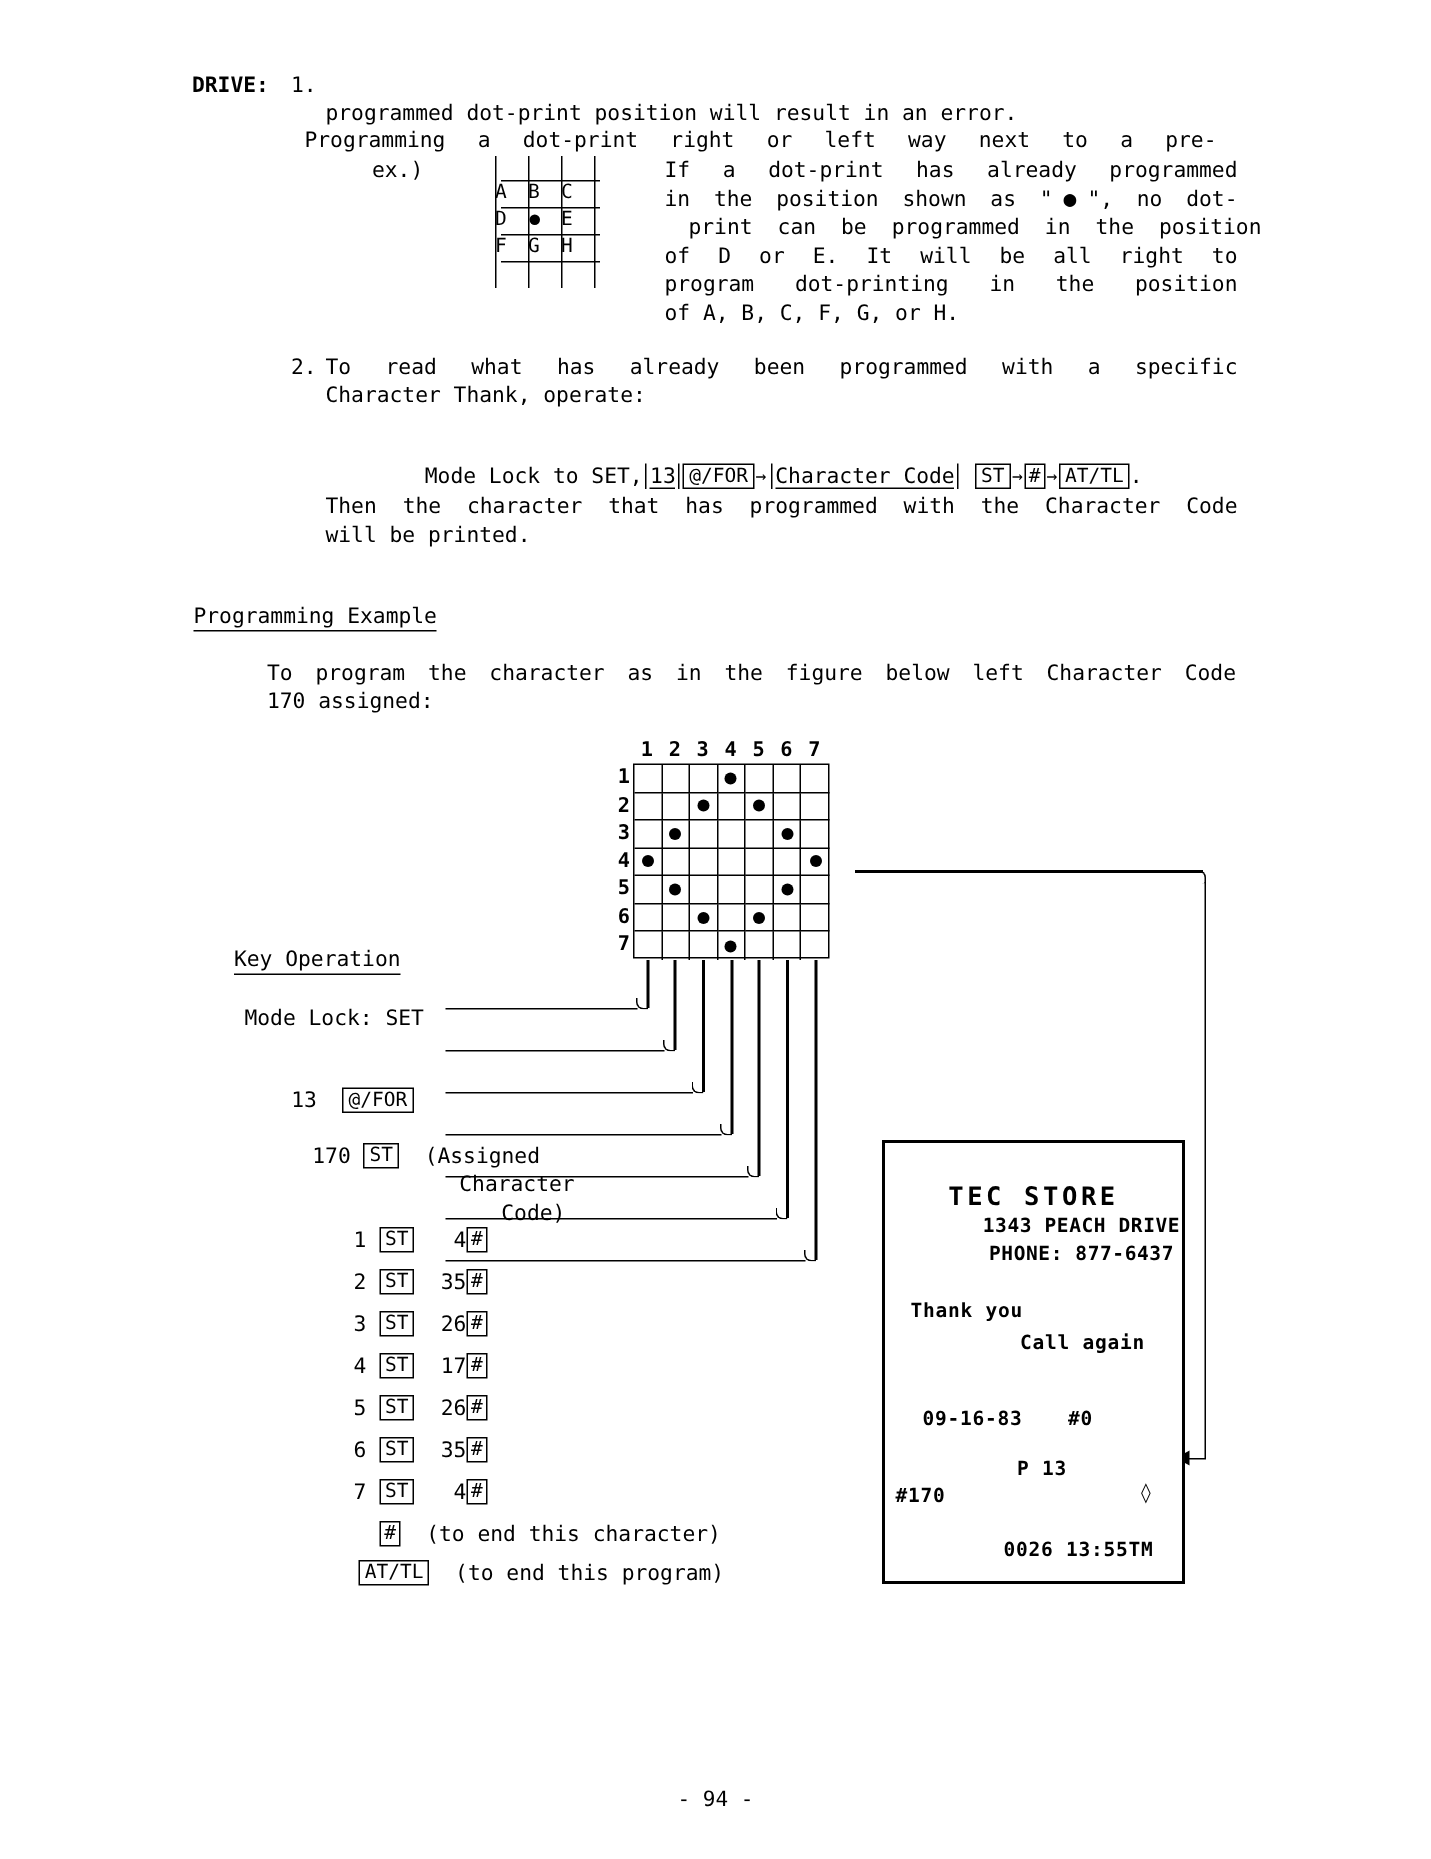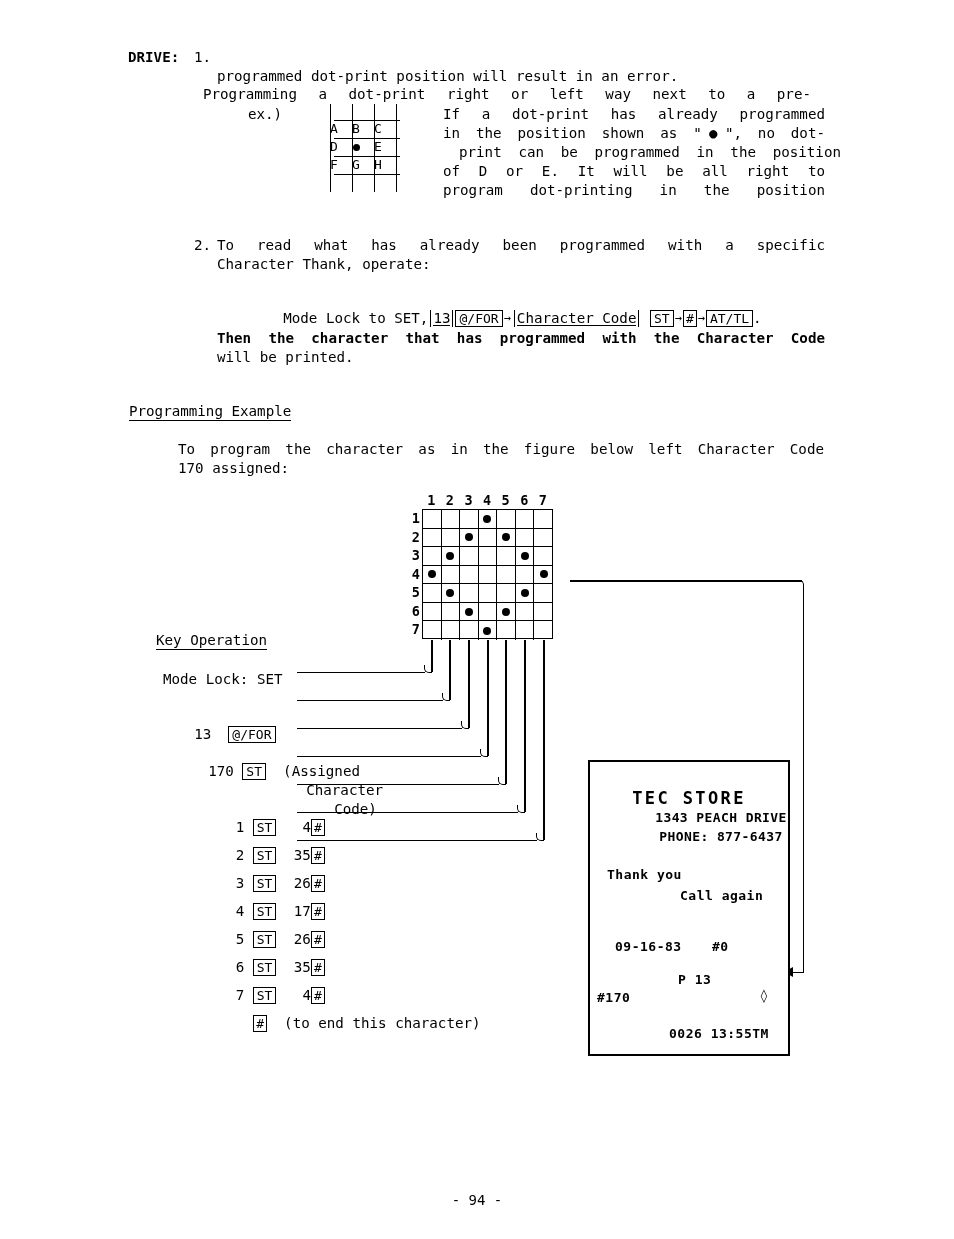--- a/index.html
+++ b/index.html
@@ -336,30 +336,31 @@
       <span style="left:11px;">G</span>
       <span style="left:33px;">H</span>
     </div>
   </div>
 
   <div class="txt just" style="left:443px; top:105px; width:382px;">If a dot-print has already programmed</div>
   <div class="txt just" style="left:443px; top:124px; width:382px;">in the position shown as "●", no dot-</div>
   <div class="txt just" style="left:443px; top:143px; width:382px;margin-left:16px;">print can be programmed in the position</div>
   <div class="txt just" style="left:443px; top:162px; width:382px;">of D or E.  It will be all right to</div>
   <div class="txt just" style="left:443px; top:181px; width:382px;">program dot-printing in the position</div>
+  <div class="txt nojust" style="left:443px; top:200px; width:382px;">of A, B, C, F, G, or H.</div>
 
   <div class="txt" style="left:194px; top:236px;">2.</div>
   <div class="txt just" style="left:217px; top:236px; width:608px;">To read what has already been programmed with a specific</div>
   <div class="txt nojust" style="left:217px; top:255px; width:608px;">Character Thank, operate:</div>
 
   <div class="txt" style="left:249px; top:290px;">
     <span>Mode Lock to SET,</span><span class="pipe"></span><span class="underline">13</span><span class="pipe"></span><span class="keybox">@/FOR</span><span class="arrowr">→</span><span class="pipe"></span><span class="underline">Character Code</span><span class="pipe"></span> <span class="keybox">ST</span><span class="arrowr">→</span><span class="keybox hash">#</span><span class="arrowr">→</span><span class="keybox">AT/TL</span><span>.</span>
   </div>
 
-  <div class="txt just" style="left:217px; top:329px; width:608px;font-weight:bold;">Then the character that has programmed with the Character Code</div>
+  <div class="txt just" style="left:217px; top:329px; width:608px;">Then the character that has programmed with the Character Code</div>
   <div class="txt nojust" style="left:217px; top:348px; width:608px;">will be printed.</div>
 
   <div class="heading" style="left:129px; top:403px;">Programming Example</div>
 
   <div class="txt just" style="left:178px; top:440px; width:646px;">To program the character as in the figure below left Character Code</div>
   <div class="txt nojust" style="left:178px; top:459px; width:646px;">170 assigned:</div>
 
   <div id="matrix-wrap">
     <div id="matrix-colhdr">
       <span style="left:0px;">1</span>
@@ -528,20 +529,23 @@
   </div>
   <div class="kline" style="left:196px; top:940px;">
     <span class="knum">6</span>&nbsp;<span class="keybox">ST</span>&nbsp;<span class="kcode">35</span><span class="keybox hash">#</span>
   </div>
   <div class="kline" style="left:196px; top:968px;">
     <span class="knum">7</span>&nbsp;<span class="keybox">ST</span>&nbsp;<span class="kcode">4</span><span class="keybox hash">#</span>
   </div>
 
   <div class="kline" style="left:219px; top:996px;">
     <span class="keybox hash">#</span>&nbsp; <span>(to end this character)</span>
+  </div>
+  <div class="kline" style="left:205px; top:1022px;">
+    <span class="keybox">AT/TL</span>&nbsp; <span>(to end this program)</span>
   </div>
 
   <div id="receipt">
     <div class="rl store" style="top:26px; left:0;">TEC STORE</div>
     <div class="rl addr" style="top:48px; left:0;">1343 PEACH DRIVE</div>
     <div class="rl addr" style="top:67px; left:0;">PHONE: 877-6437</div>
     <div class="rl small" style="top:105px; left:17px;">Thank you</div>
     <div class="rl small" style="top:126px; left:90px;">Call again</div>
     <div class="rl small" style="top:177px; left:25px;">09-16-83</div>
     <div class="rl small" style="top:177px; left:122px;">#0</div>

